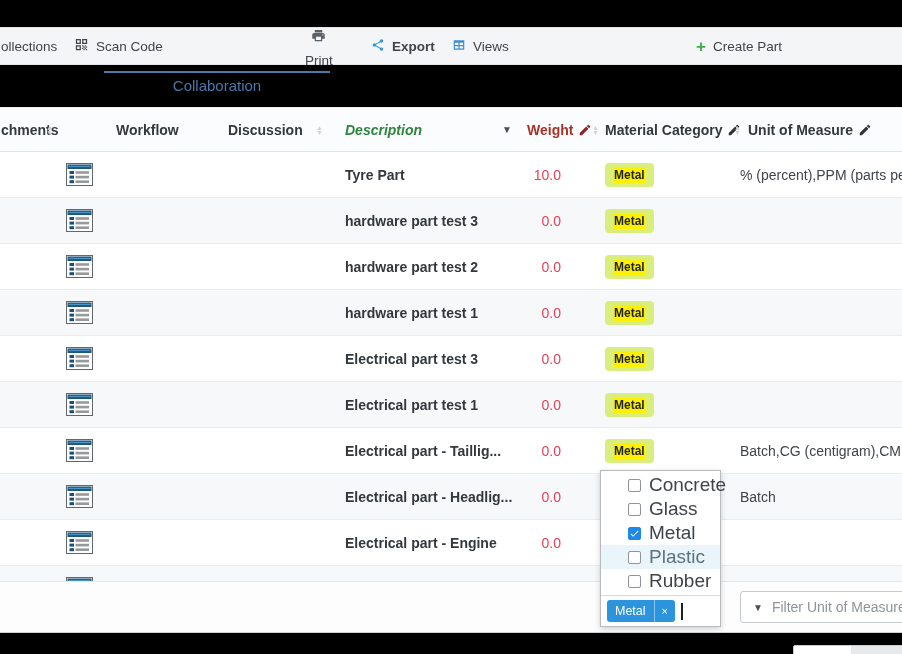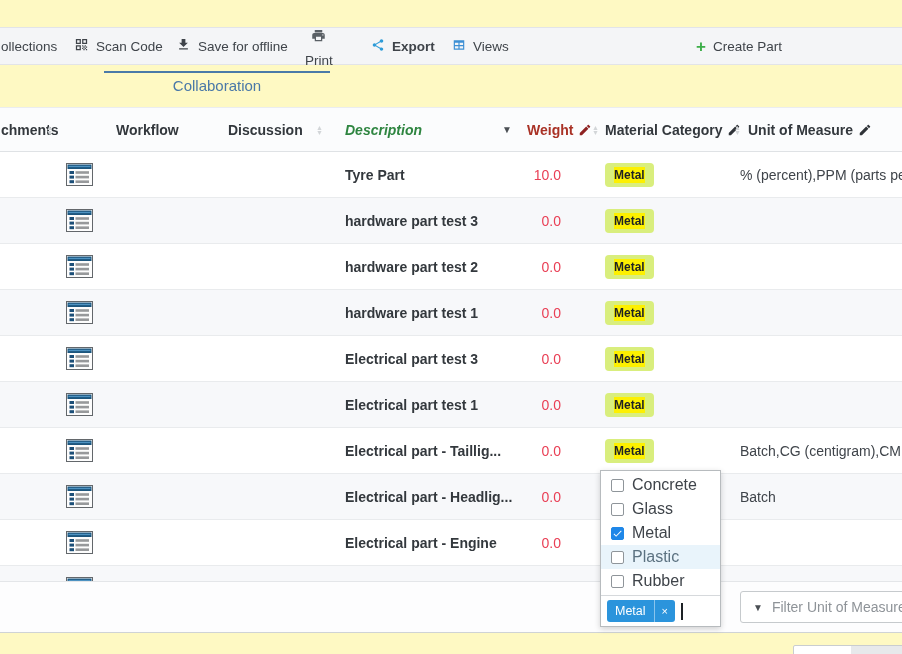--- a/index.html
+++ b/index.html
@@ -1,17 +1,17 @@
 <!DOCTYPE html>
 <html><head>
 <meta charset="utf-8">
 <style>
   * { margin:0; padding:0; box-sizing:border-box; }
   body { background:#fff; font-family:"Liberation Sans", sans-serif; }
-  .app { position:relative; width:902px; height:654px; background:#fef9c3; overflow:hidden; color:#3f444a; }
+  .app { position:relative; width:902px; height:654px; background:#000000; overflow:hidden; color:#3f444a; }
 
   
   .toolbar { position:absolute; top:27px; left:0; right:0; height:38px;
     background:#f4f5f7; border-top:1px solid #e2e4e8; border-bottom:1px solid #e2e4e8; }
   .tb-item { position:absolute; top:0; height:100%; display:flex; align-items:center; gap:7px;
     font-size:13.5px; color:#3f444a; cursor:pointer; white-space:nowrap; }
   .tb-item svg { flex:0 0 auto; }
   .i-collections { left:1px; }
   .i-scan { left:74px; }
   .i-save { left:176px; }
@@ -66,22 +66,22 @@
   .uom-filter { position:absolute; left:740px; top:9px; width:175px; height:32px; background:#fff;
     border:1px solid #c6cacd; border-radius:3px; display:flex; align-items:center; gap:9px;
     padding-left:12px; cursor:text; }
   .uom-filter .tri { font-size:10px; color:#4a4f54; }
   .uom-filter .ph { font-size:14px; color:#8e9398; white-space:nowrap; }
 
   
   .dd-panel { position:absolute; left:600px; top:470px; width:121px; z-index:10; background:#fff;
     border:1px solid #b7bbbe; box-shadow:0 2px 6px rgba(0,0,0,.18); }
   .dd-opts { padding:2px 0; border-bottom:1px solid #d6d9dc; }
-  .dd-opt { height:24px; display:flex; align-items:center; gap:8px; padding-left:10px;
-    font-size:16px; color:#3f444a; cursor:pointer; }
+  .dd-opt { height:24px; display:flex; align-items:center; gap:8px; padding-left:27px;
+    font-size:19px; color:#3f444a; cursor:pointer; }
   .dd-opt.hover { background:#e9f4fb; color:#5c7281; }
   .cb { width:13px; height:13px; border:1px solid #8f959a; border-radius:2px; background:#fff;
     display:flex; align-items:center; justify-content:center; flex:0 0 auto; }
   .cb svg { display:none; }
   .cb.checked { background:#1f87e8; border-color:#1f87e8; }
   .cb.checked svg { display:block; }
   .chip-area { height:30px; display:flex; align-items:center; padding-left:6px; background:#fff; cursor:text; }
   .chip { display:inline-flex; align-items:stretch; background:#2b94dc; border-radius:3px;
     color:#fff; font-size:12.5px; overflow:hidden; }
   .chip .chip-label { padding:4px 8px; }
@@ -102,26 +102,20 @@
   <div class="toolbar">
     <div class="tb-item i-collections">
       <span>ollections</span>
     </div>
     <div class="tb-item i-scan">
       <span><svg width="15" height="15" viewBox="0 0 24 24" fill="#3f444a">
             <path d="M3 11h8V3H3v8zm2-6h4v4H5V5zM3 21h8v-8H3v8zm2-6h4v4H5v-4zM13 3v8h8V3h-8zm6 6h-4V5h4v4zM13 13h2v2h-2zM15 15h2v2h-2zM13 17h2v2h-2zM17 13h2v2h-2zM19 15h2v2h-2zM17 17h2v2h-2zM15 19h2v2h-2zM19 19h2v2h-2z"></path>
           </svg></span>
       <span>Scan Code</span>
     </div>
-    <div class="tb-item i-save">
-      <span><svg width="15" height="15" viewBox="0 0 24 24" fill="#3f444a">
-            <path d="M19 9h-4V3H9v6H5l7 7 7-7zM5 18v2h14v-2H5z"></path>
-          </svg></span>
-      <span>Save for offline</span>
-    </div>
     <div class="tb-item i-print">
       <span><svg width="15" height="15" viewBox="0 0 24 24" fill="#5a6066">
             <path d="M19 8H5c-1.66 0-3 1.34-3 3v6h4v4h12v-4h4v-6c0-1.66-1.34-3-3-3zm-3 11H8v-5h8v5zm3-7c-.55 0-1-.45-1-1s.45-1 1-1 1 .45 1 1-.45 1-1 1zm-1-9H6v4h12V3z"></path>
           </svg></span>
       <span>Print</span>
     </div>
     <div class="tb-item i-export">
       <span><svg width="14" height="14" viewBox="0 0 24 24" fill="#2d9bd8">
             <path d="M18 16.08c-.76 0-1.44.3-1.96.77L8.91 12.7c.05-.23.09-.46.09-.7s-.04-.47-.09-.7l7.05-4.11c.54.5 1.25.81 2.04.81 1.66 0 3-1.34 3-3s-1.34-3-3-3-3 1.34-3 3c0 .24.04.47.09.7L8.04 9.81C7.5 9.31 6.79 9 6 9c-1.66 0-3 1.34-3 3s1.34 3 3 3c.79 0 1.5-.31 2.04-.81l7.12 4.16c-.05.21-.08.43-.08.65 0 1.61 1.31 2.92 2.92 2.92 1.61 0 2.92-1.31 2.92-2.92s-1.31-2.92-2.92-2.92z"></path>
           </svg></span>

